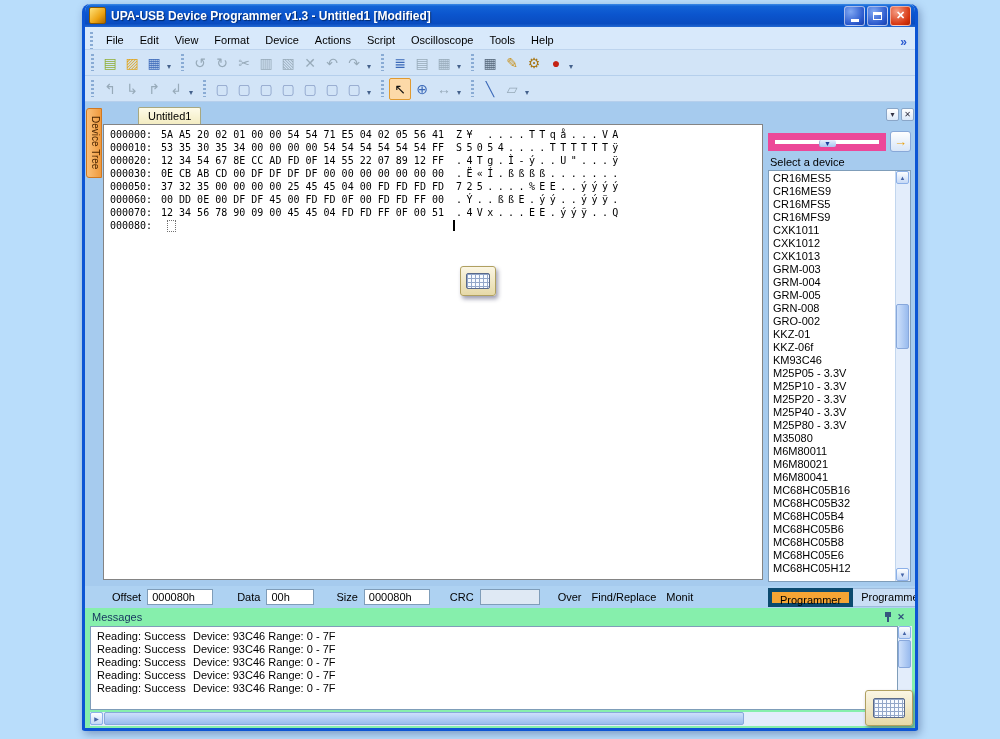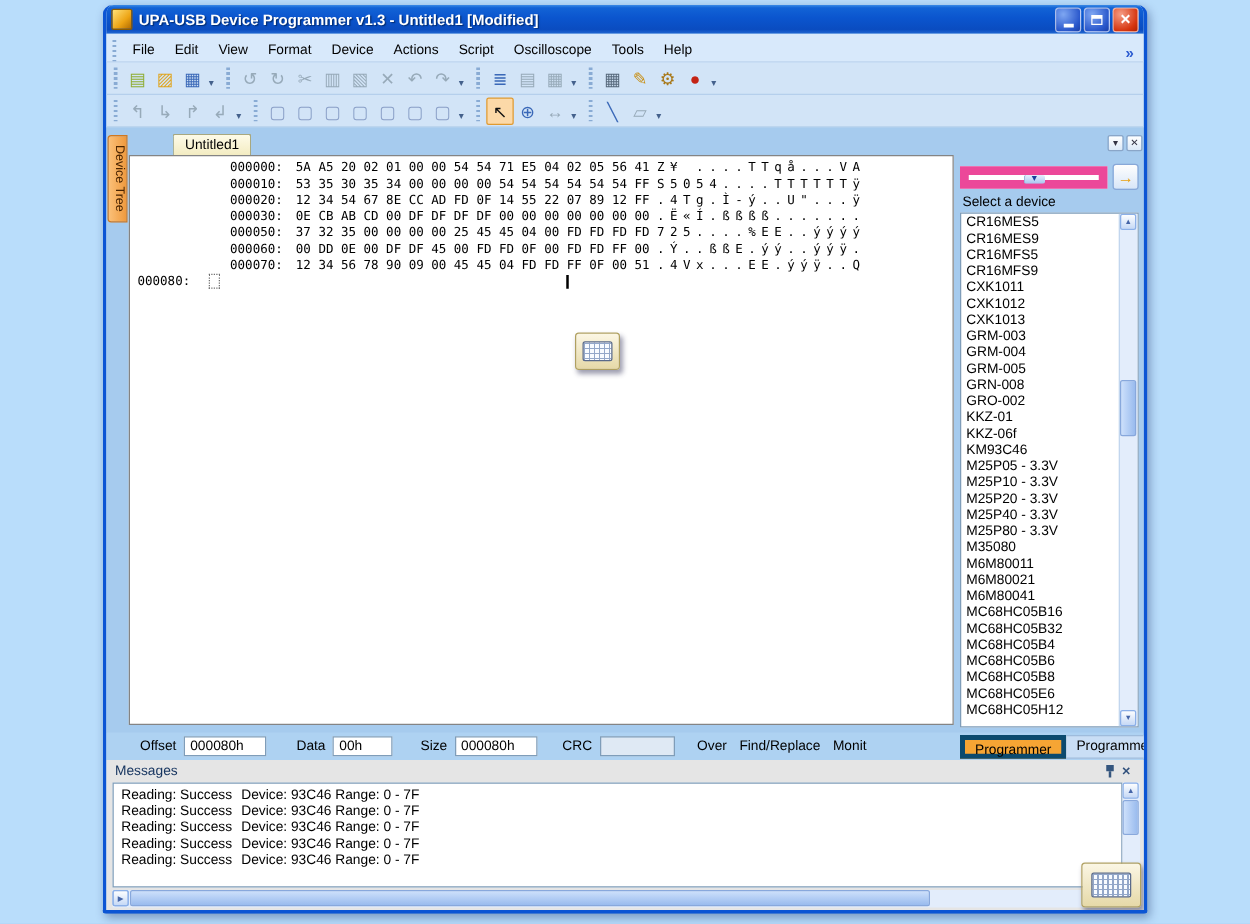--- a/index.html
+++ b/index.html
@@ -55,21 +55,21 @@
   .devtree-tab{position:absolute;left:1px;top:6px;width:16px;height:70px;box-sizing:border-box;
                writing-mode:vertical-rl;text-align:center;font-size:10px;color:#4a2400;
                background:linear-gradient(90deg,#fbc078,#ef9a3e);border:1px solid #d07820;
                border-radius:3px 0 0 3px;padding:3px 0;}
   .doc-tab{position:absolute;left:24px;top:5px;height:17px;padding:2px 9px 0;box-sizing:border-box;
            background:linear-gradient(#fefbe8,#f3ecc2);border:1px solid #a8a880;border-bottom:none;
            border-radius:2px 2px 0 0;z-index:2;margin-left:29px;}
   .hex-panel{position:absolute;left:18px;top:22px;width:660px;height:456px;box-sizing:border-box;
              background:#fff;border:1px solid #848484;overflow:hidden;
              font-family:"DejaVu Sans Mono",monospace;font-size:10px;line-height:13px;}
-  .hex-rows{padding:3px 0 0 6px;text-align:center;}
+  .hex-rows{padding:3px 0 0 6px;}
   .hexrow{white-space:pre;height:13px;}
   .addr{display:inline-block;width:51px;}
   .bytes{display:inline-block;width:295px;}
   .ascii{letter-spacing:4.4px;}
   .cursor-row{position:relative;padding-left:6px;}
   .selbox{display:inline-block;width:7px;height:10px;border:1px dotted #707070;margin-left:6px;vertical-align:middle;}
   .caret{position:absolute;left:349px;top:1px;width:2px;height:11px;background:#000;}
 
   
   .kb-btn{position:absolute;background:linear-gradient(#fbf6e4,#e6d9a8);border:1px solid #b0a060;
@@ -116,21 +116,21 @@
   .f-offset{width:66px;margin-left:6px;} .f-data{width:48px;margin-left:6px;}
   .f-size{width:66px;margin-left:6px;} .f-crc{width:60px;margin-left:6px;background:#dfe9f4;}
   .ml27{margin-left:27px;} .ml24{margin-left:24px;} .ml22{margin-left:22px;}
   .ml20{margin-left:20px;} .ml18{margin-left:18px;} .ml10{margin-left:10px;}
   .panel-tabs{position:absolute;left:683px;top:2px;height:19px;display:flex;}
   .ptab{padding:2px 8px 0;height:19px;box-sizing:border-box;white-space:nowrap;}
   .ptab.active{background:#f6a534;border:4px solid #0c4a6e;}
   .ptab.inactive{background:#c9def5;border:1px solid #9fbcdc;border-left:none;}
 
   
-  .messages{position:absolute;left:0;top:604px;width:860px;height:120px;background:#e5e5e5;}
+  .messages{position:absolute;left:0;top:604px;width:860px;height:120px;background:#86efac;}
   .msg-header{position:absolute;left:3px;top:1px;width:824px;height:16px;display:flex;align-items:center;padding:0 4px;box-sizing:border-box;}
   .msg-title{color:#15335e;}
   .pin-btn{margin-left:auto;width:14px;height:13px;position:relative;display:inline-block;}
   .pin-icon{position:absolute;left:3px;top:1px;width:10px;height:11px;}
   .pin-icon::before{content:"";position:absolute;left:2px;top:0;width:6px;height:5px;background:#35567e;}
   .pin-icon::after{content:"";position:absolute;left:4px;top:5px;width:2px;height:5px;background:#35567e;}
   .msg-close{width:14px;height:13px;display:flex;align-items:center;justify-content:center;
              color:#30507c;font-size:9px;font-weight:bold;}
   .msg-content{position:absolute;left:5px;top:18px;width:808px;height:84px;box-sizing:border-box;
                background:#fff;border:1px solid #7f9db9;overflow:hidden;padding:3px 0 0 6px;line-height:13px;}

